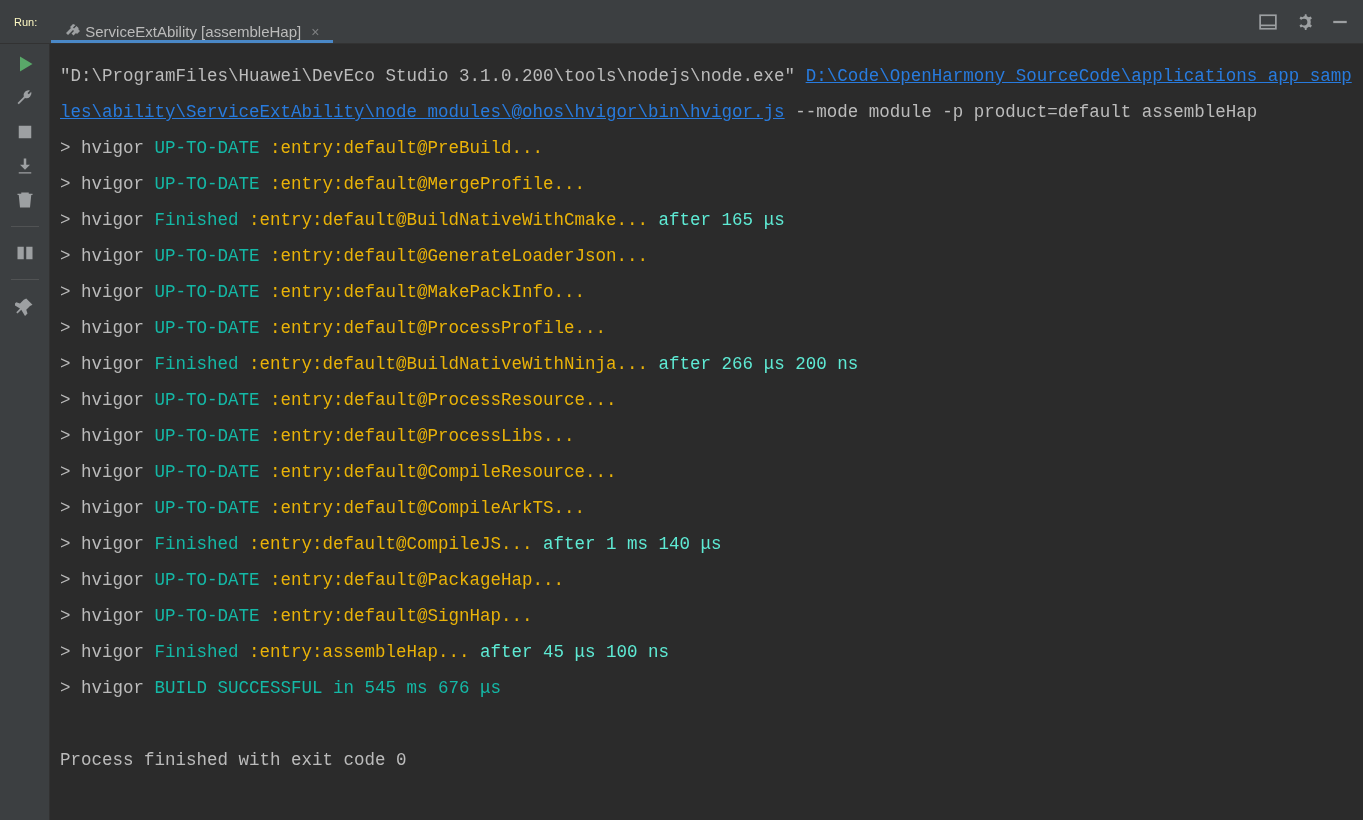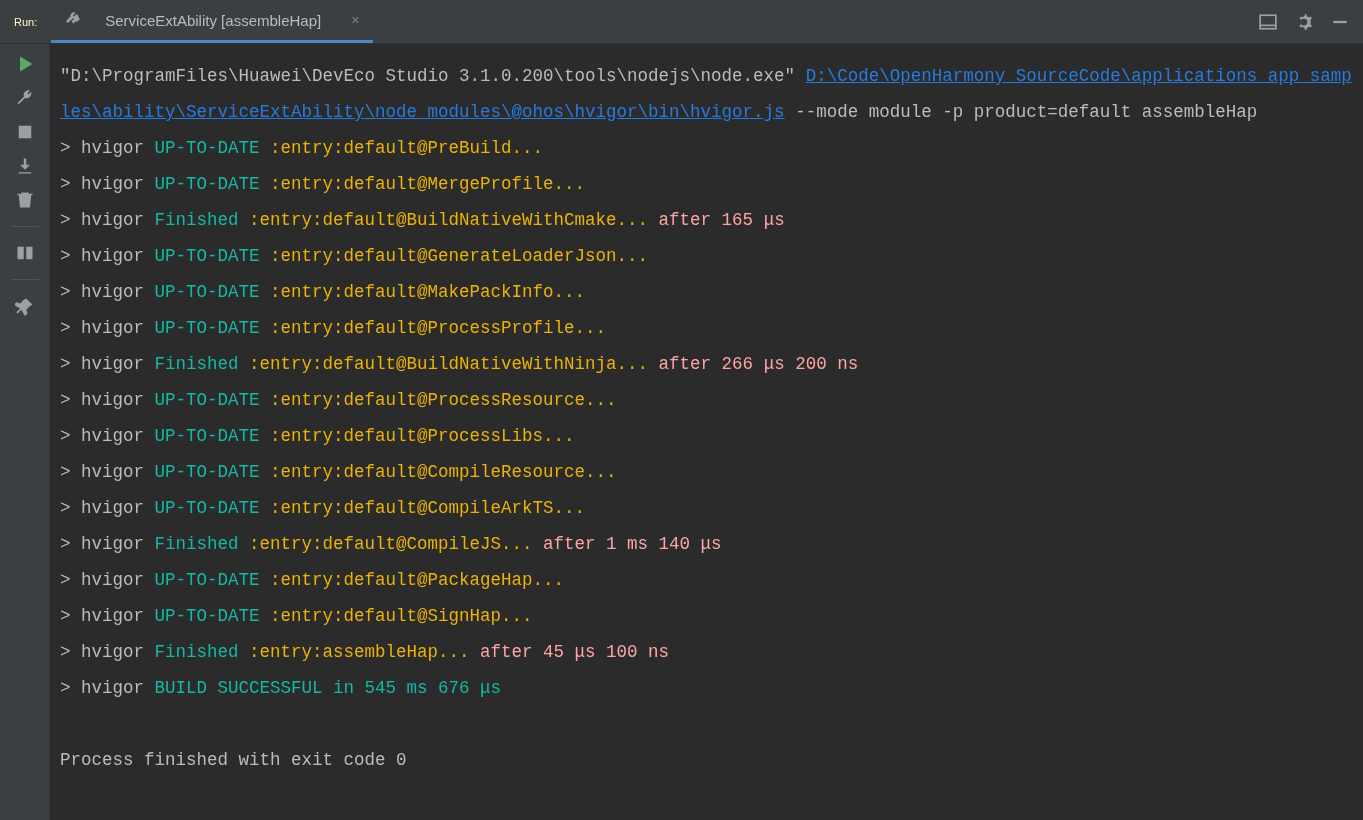--- a/index.html
+++ b/index.html
@@ -17,22 +17,22 @@
     align-items: center;
     border-bottom: 1px solid #323232;
   }
   .run-label {
     padding: 0 14px;
     color: #fef9c3;
     font-size: 11px;
   }
   .tab {
     display: flex;
-    align-items: center;
-    gap: 24px;
+    align-items: flex-end;
+    gap: 4px;
     padding: 0 14px;
     height: 100%;
     border-bottom: 3px solid #4a88c7;
     padding-bottom: 0;
     color: #bbbbbb;
     font-size: 15px;
     position: relative;
   }
   .tab-close { color: #7f8183; font-size: 14px; margin-left: 6px; cursor: pointer; }
   .header-right {
@@ -79,21 +79,21 @@
     color: #bbbbbb;
     white-space: pre-wrap;
     word-break: break-all;
   }
   .cmd-line { color: #bbbbbb; }
   .link { color: #287bde; text-decoration: underline; cursor: pointer; }
   .log-line { display: block; }
   .prefix { color: #bbbbbb; }
   .status { color: #14b8a6; }
   .task { color: #eab308; }
-  .timing { color: #fca5a5; font-family: Liberation Mono, monospace; }
+  .timing { color: #5eead4; font-family: Liberation Mono, monospace; }
   .ok { fill: #59a869; }
   .hammer-icon { fill: #9da0a2; width:16px; height:16px; }
 </style>
 </head>
 <body>
 
 <div class="header">
   <span class="run-label">Run:</span>
   <div class="tab">
     <svg class="hammer-icon" viewBox="0 0 16 16">

